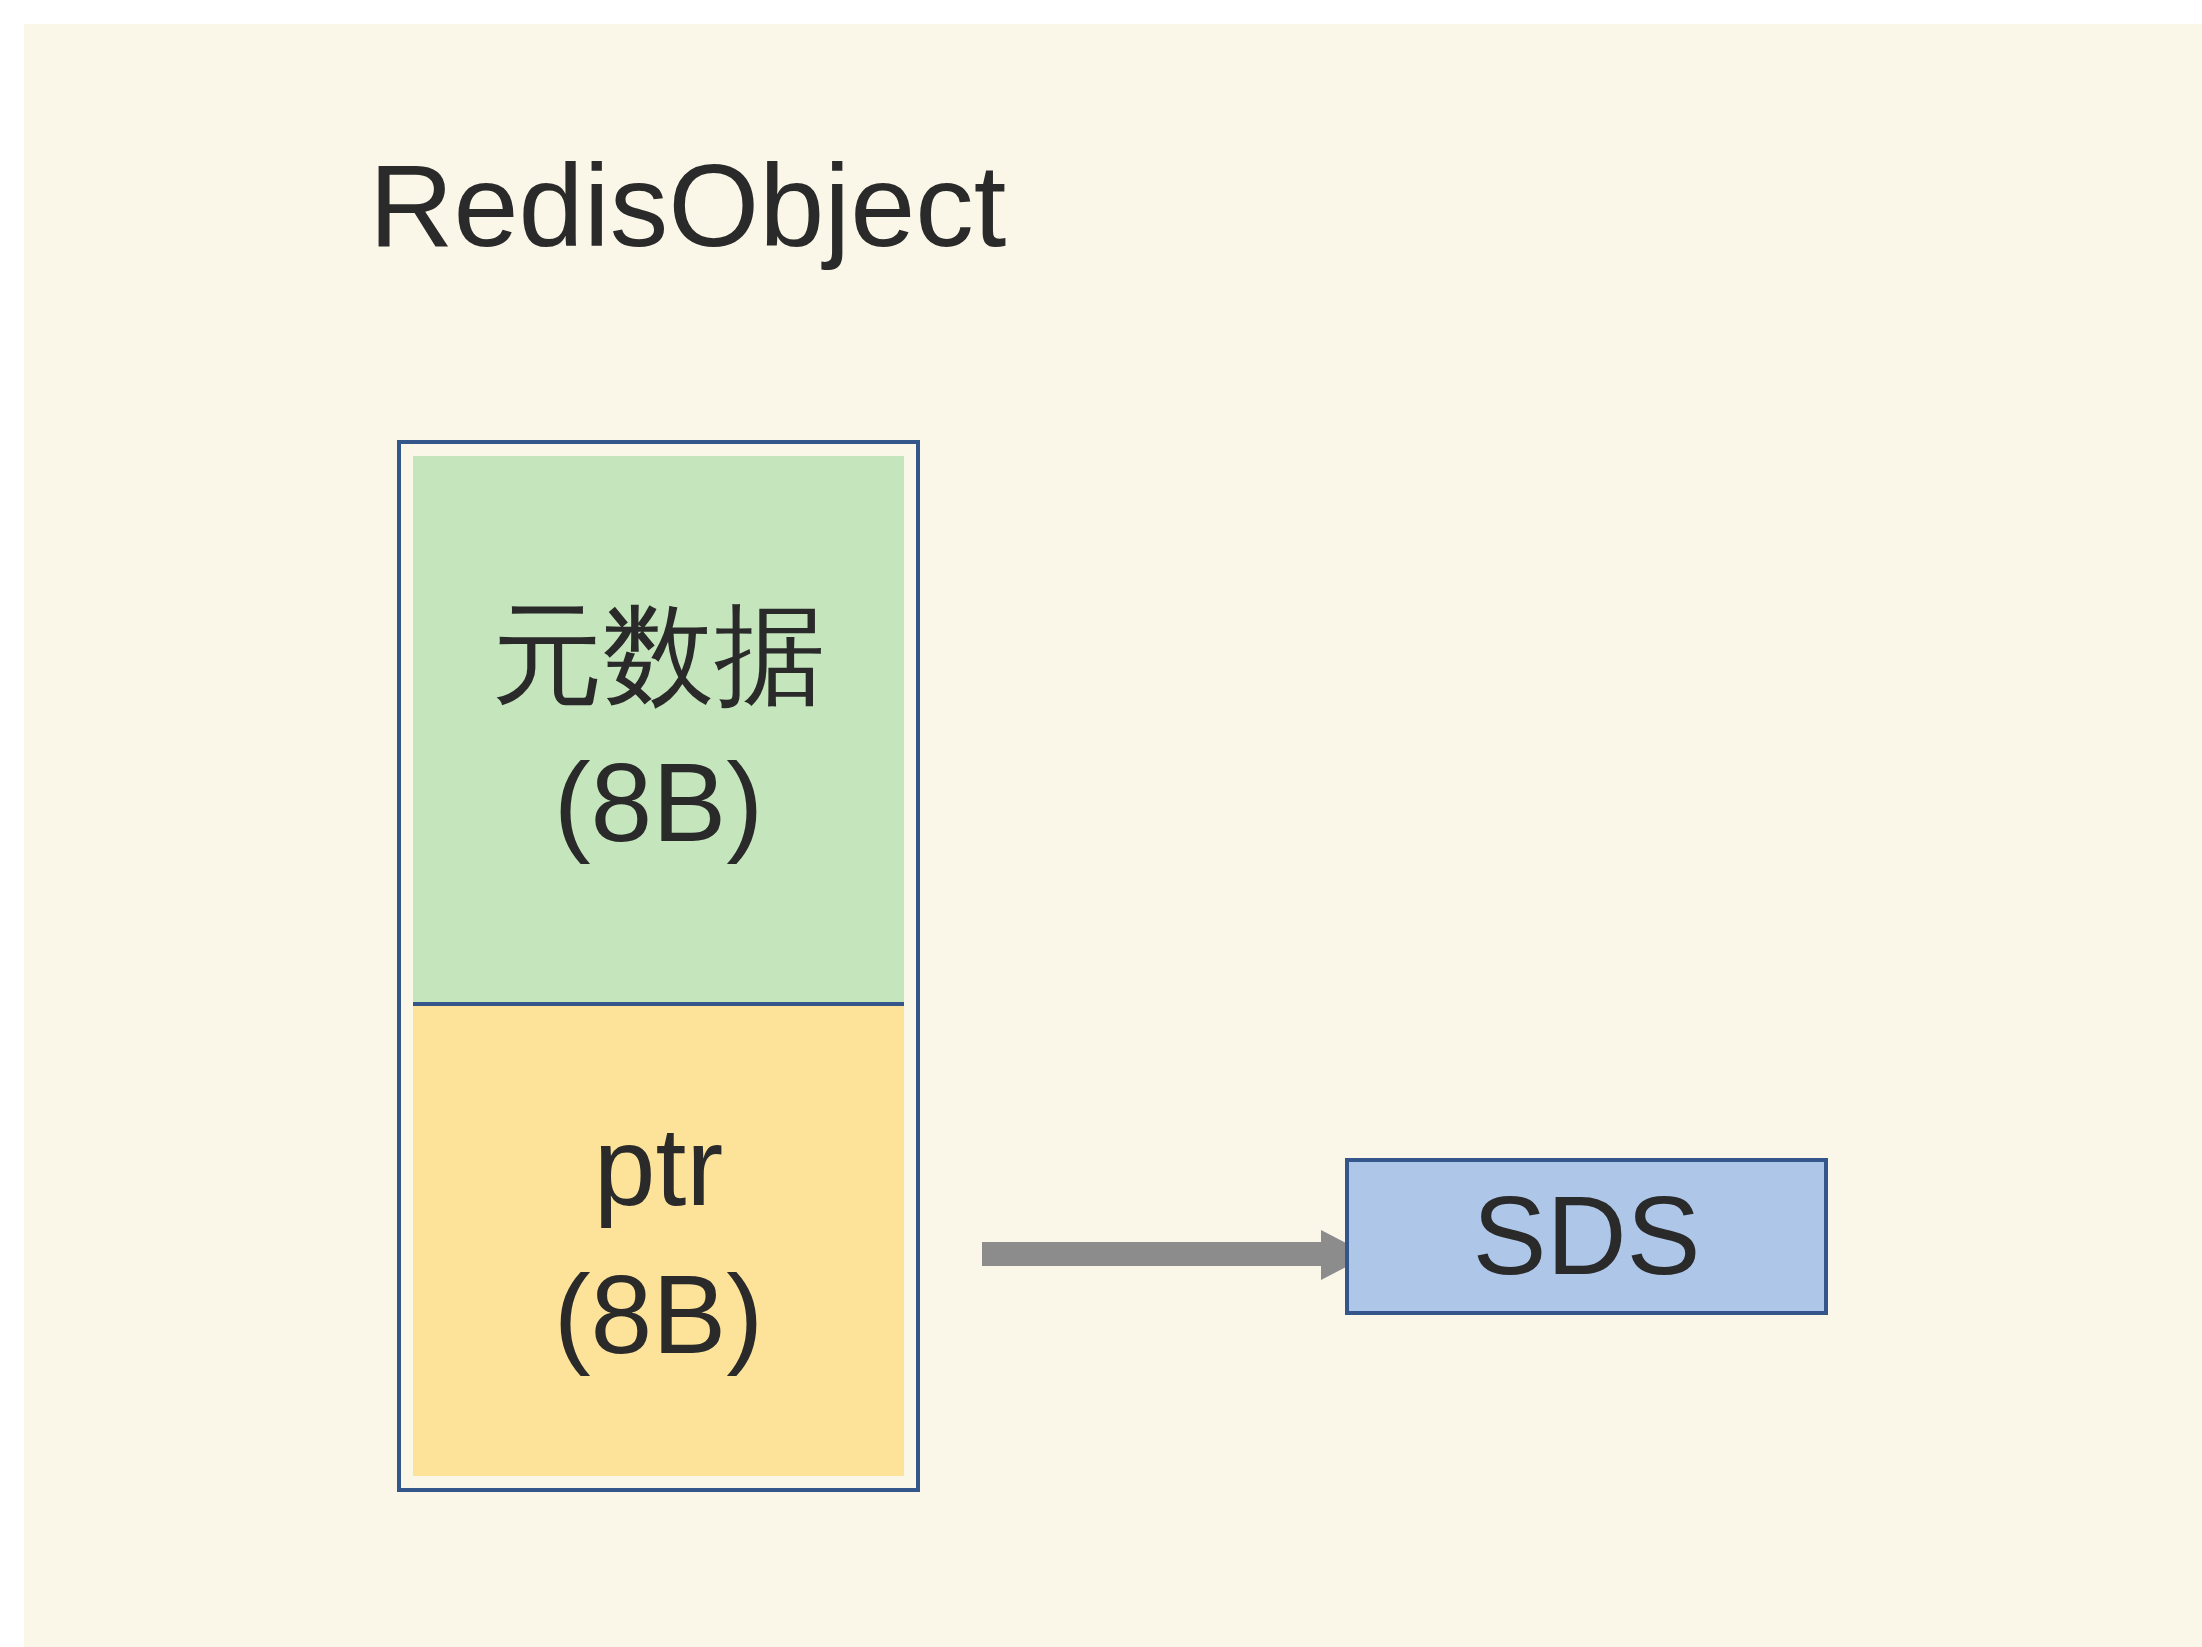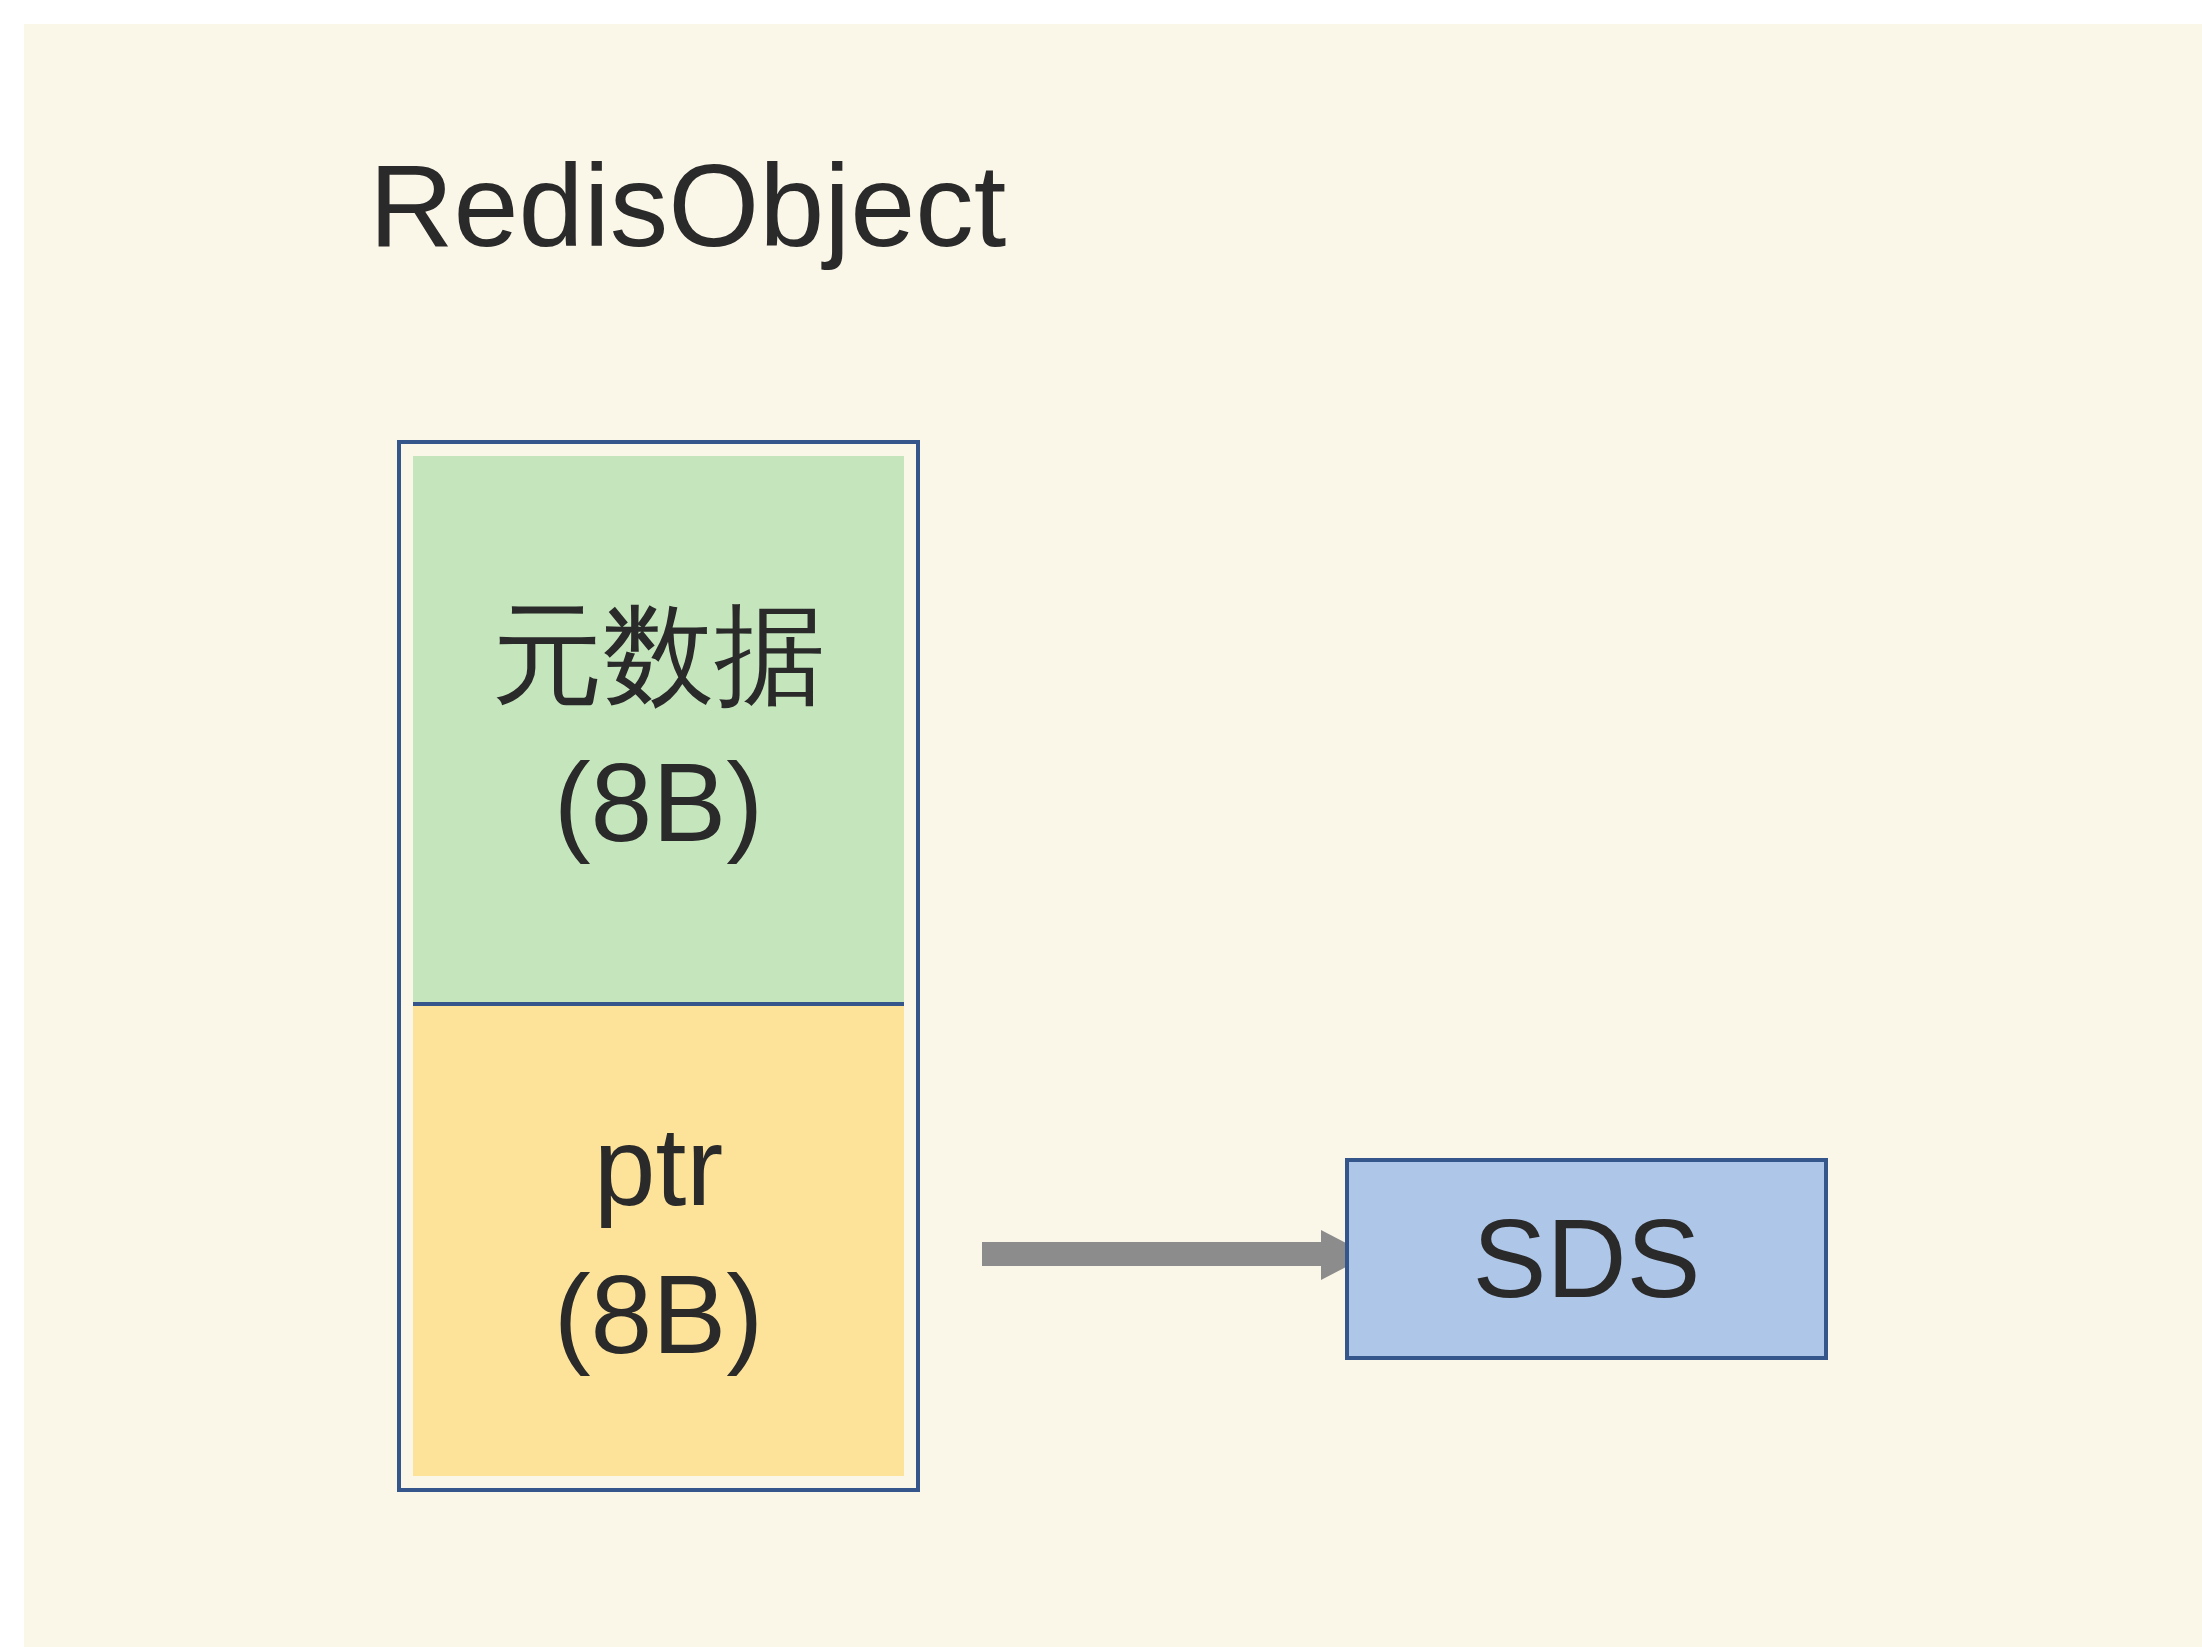--- a/index.html
+++ b/index.html
@@ -81,21 +81,21 @@
     height: 0;
     border-top: 13px solid transparent;
     border-bottom: 13px solid transparent;
     border-left: 25px solid var(--color-arrow, #8c8c8c);
   }
   .sds-box {
     position: absolute;
     left: 1321px;
     top: 1134px;
     width: 483px;
-    height: 202px;
+    height: 157px;
     background: var(--color-sds_fill, #aec6e8);
     border: 4px solid var(--color-border, #35568b);
     display: flex;
     align-items: center;
     justify-content: center;
     font-size: 111px;
     line-height: 1;
     color: var(--color-text, #2a2a2a);
   }
 </style>

